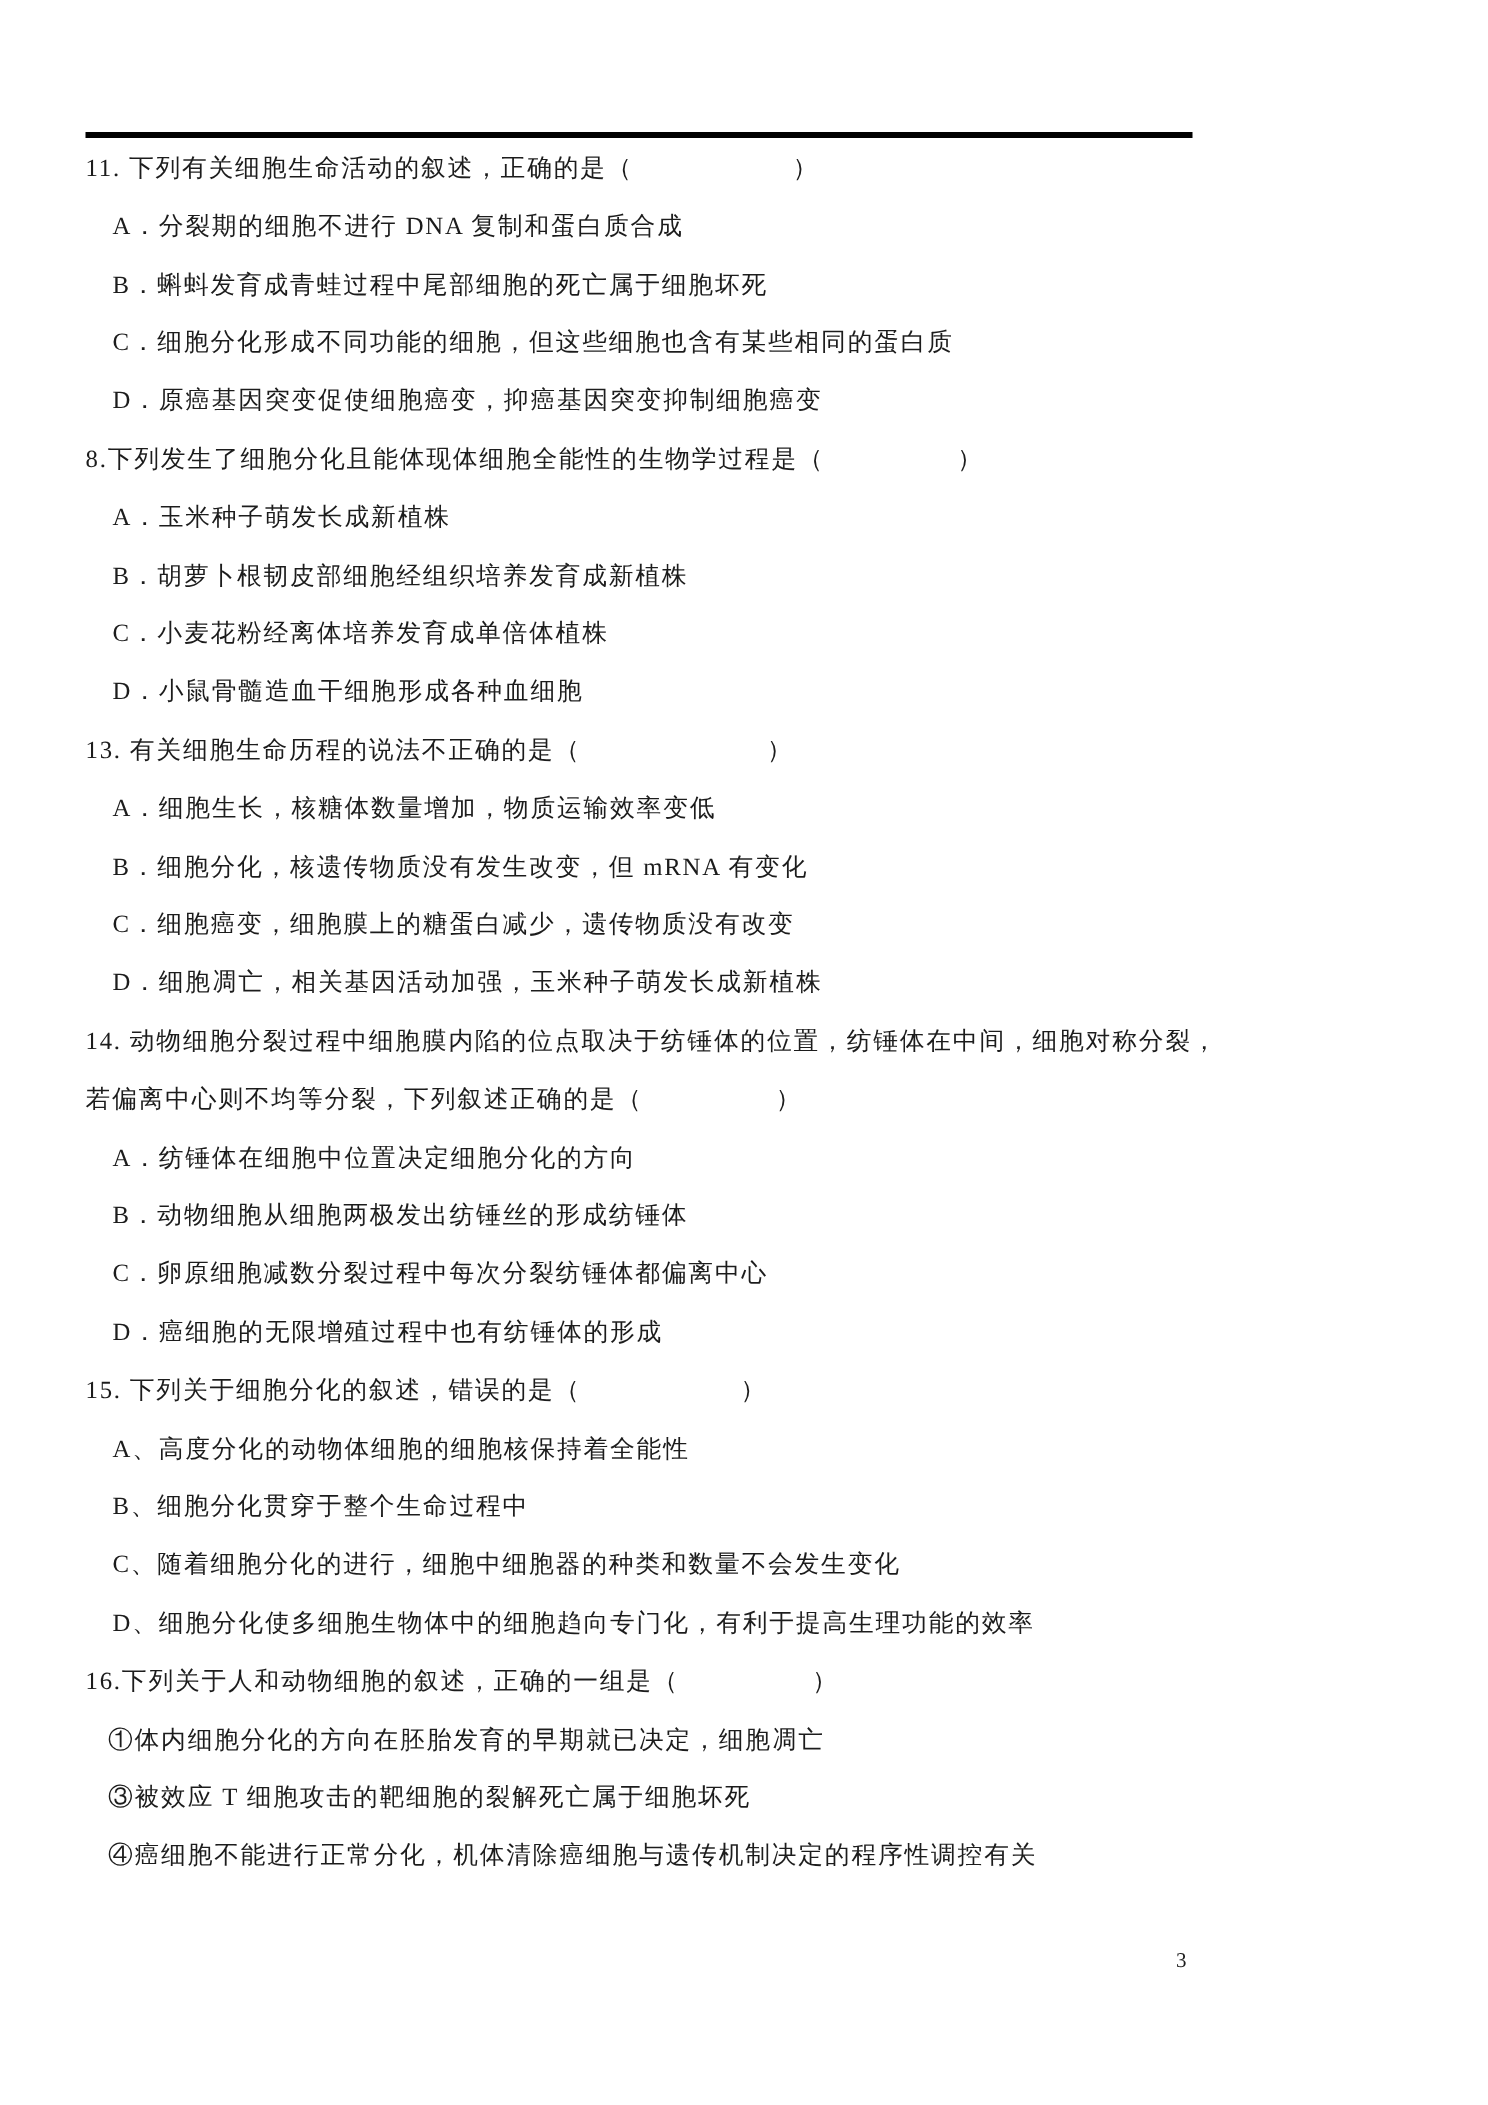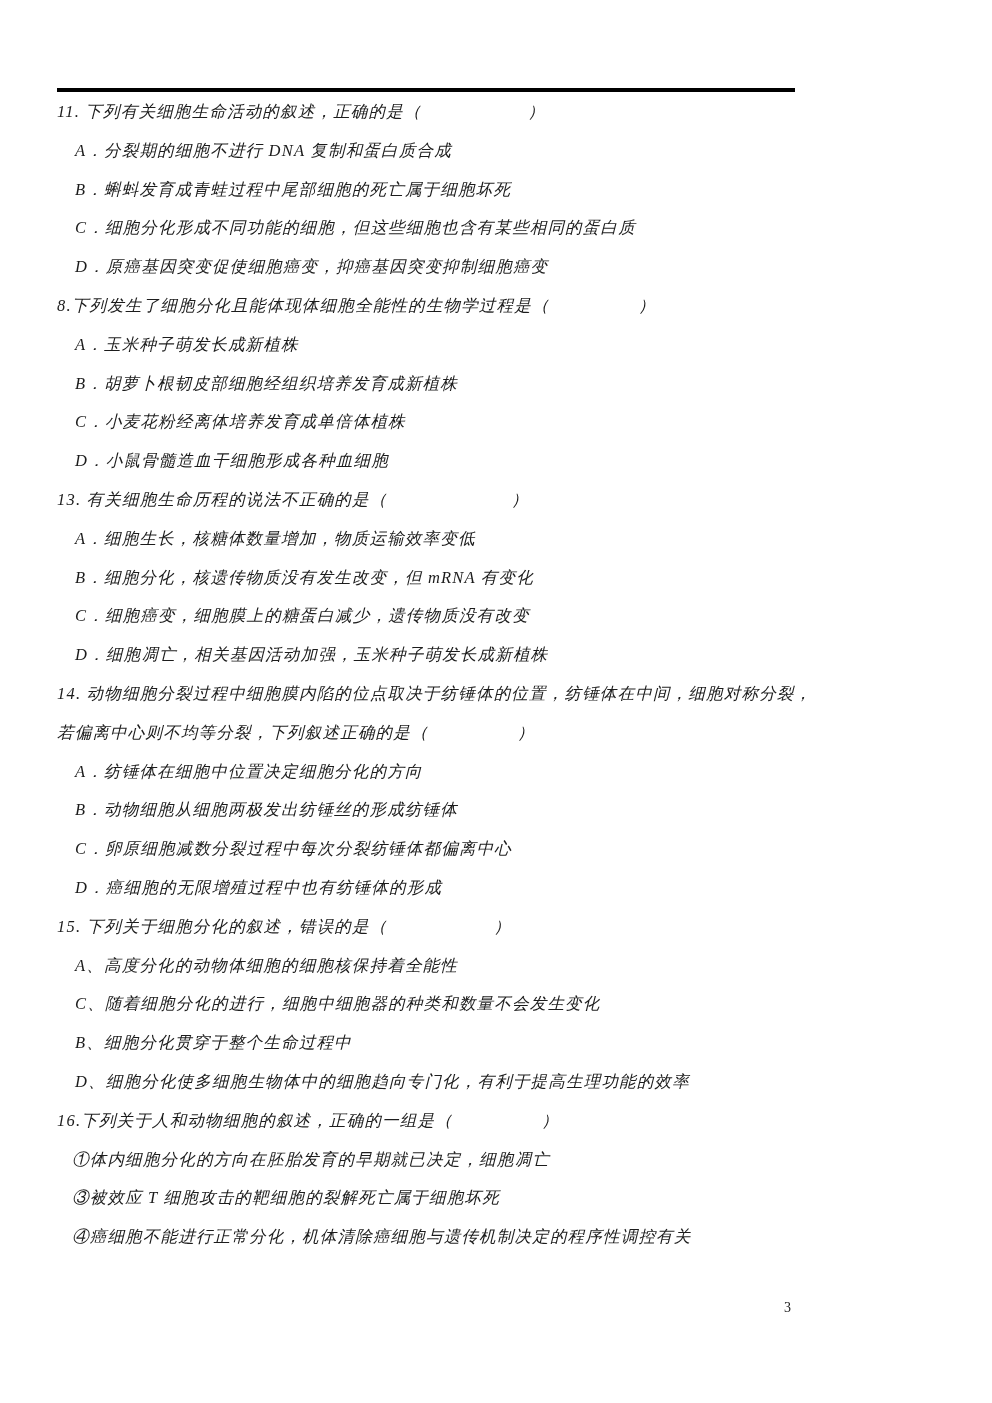--- a/index.html
+++ b/index.html
@@ -32,21 +32,20 @@
     left: 57px;
     top: 93px;
     right: 58px;
   }
   .line {
     line-height: 38.8px;
     font-size: 16.5px;
     letter-spacing: 1.2px;
     white-space: pre-line;
     color: #1c1c1c;
-    font-style: italic;
   }
   .stem {
     
   }
   .option {
     padding-left: 18px;
   }
   .option-circled {
     padding-left: 15px;
   }
@@ -98,22 +97,22 @@
 若偏离中心则不均等分裂，下列叙述正确的是（　　　　　）</div>
       <div class="line option">A．纺锤体在细胞中位置决定细胞分化的方向</div>
       <div class="line option">B．动物细胞从细胞两极发出纺锤丝的形成纺锤体</div>
       <div class="line option">C．卵原细胞减数分裂过程中每次分裂纺锤体都偏离中心</div>
       <div class="line option">D．癌细胞的无限增殖过程中也有纺锤体的形成</div>
     </div>
 
     <div>
       <div class="line stem">15. 下列关于细胞分化的叙述，错误的是（　　　　　　）</div>
       <div class="line option">A、高度分化的动物体细胞的细胞核保持着全能性</div>
+      <div class="line option">B、细胞分化贯穿于整个生命过程中</div>
       <div class="line option">C、随着细胞分化的进行，细胞中细胞器的种类和数量不会发生变化</div>
-      <div class="line option">B、细胞分化贯穿于整个生命过程中</div>
       <div class="line option">D、细胞分化使多细胞生物体中的细胞趋向专门化，有利于提高生理功能的效率</div>
     </div>
 
     <div>
       <div class="line stem">16.下列关于人和动物细胞的叙述，正确的一组是（　　　　　）</div>
       <div class="line option-circled line">①体内细胞分化的方向在胚胎发育的早期就已决定，细胞凋亡</div>
       <div class="line option-circled line">③被效应 T 细胞攻击的靶细胞的裂解死亡属于细胞坏死</div>
       <div class="line option-circled line">④癌细胞不能进行正常分化，机体清除癌细胞与遗传机制决定的程序性调控有关</div>
     </div>
 

